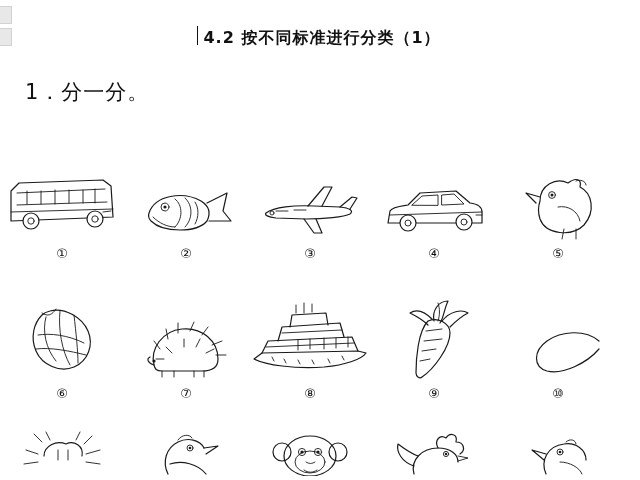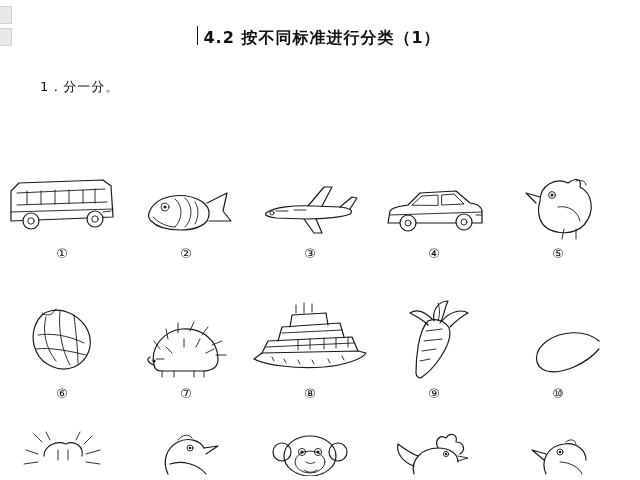--- a/index.html
+++ b/index.html
@@ -49,23 +49,23 @@
     top: -2px;
     width: 1px;
     height: 19px;
     background: #111;
   }
 
   
   .q1 {
     position: absolute;
     top: 78px;
-    left: 40px;
+    left: 25px;
     font-family: "DejaVu Sans", sans-serif;
-    font-size: 13px;
+    font-size: 21px;
     font-weight: normal;
     letter-spacing: 1px;
   }
 
   
   .grid {
     position: absolute;
     top: 120px;
     left: 0;
     width: 640px;

